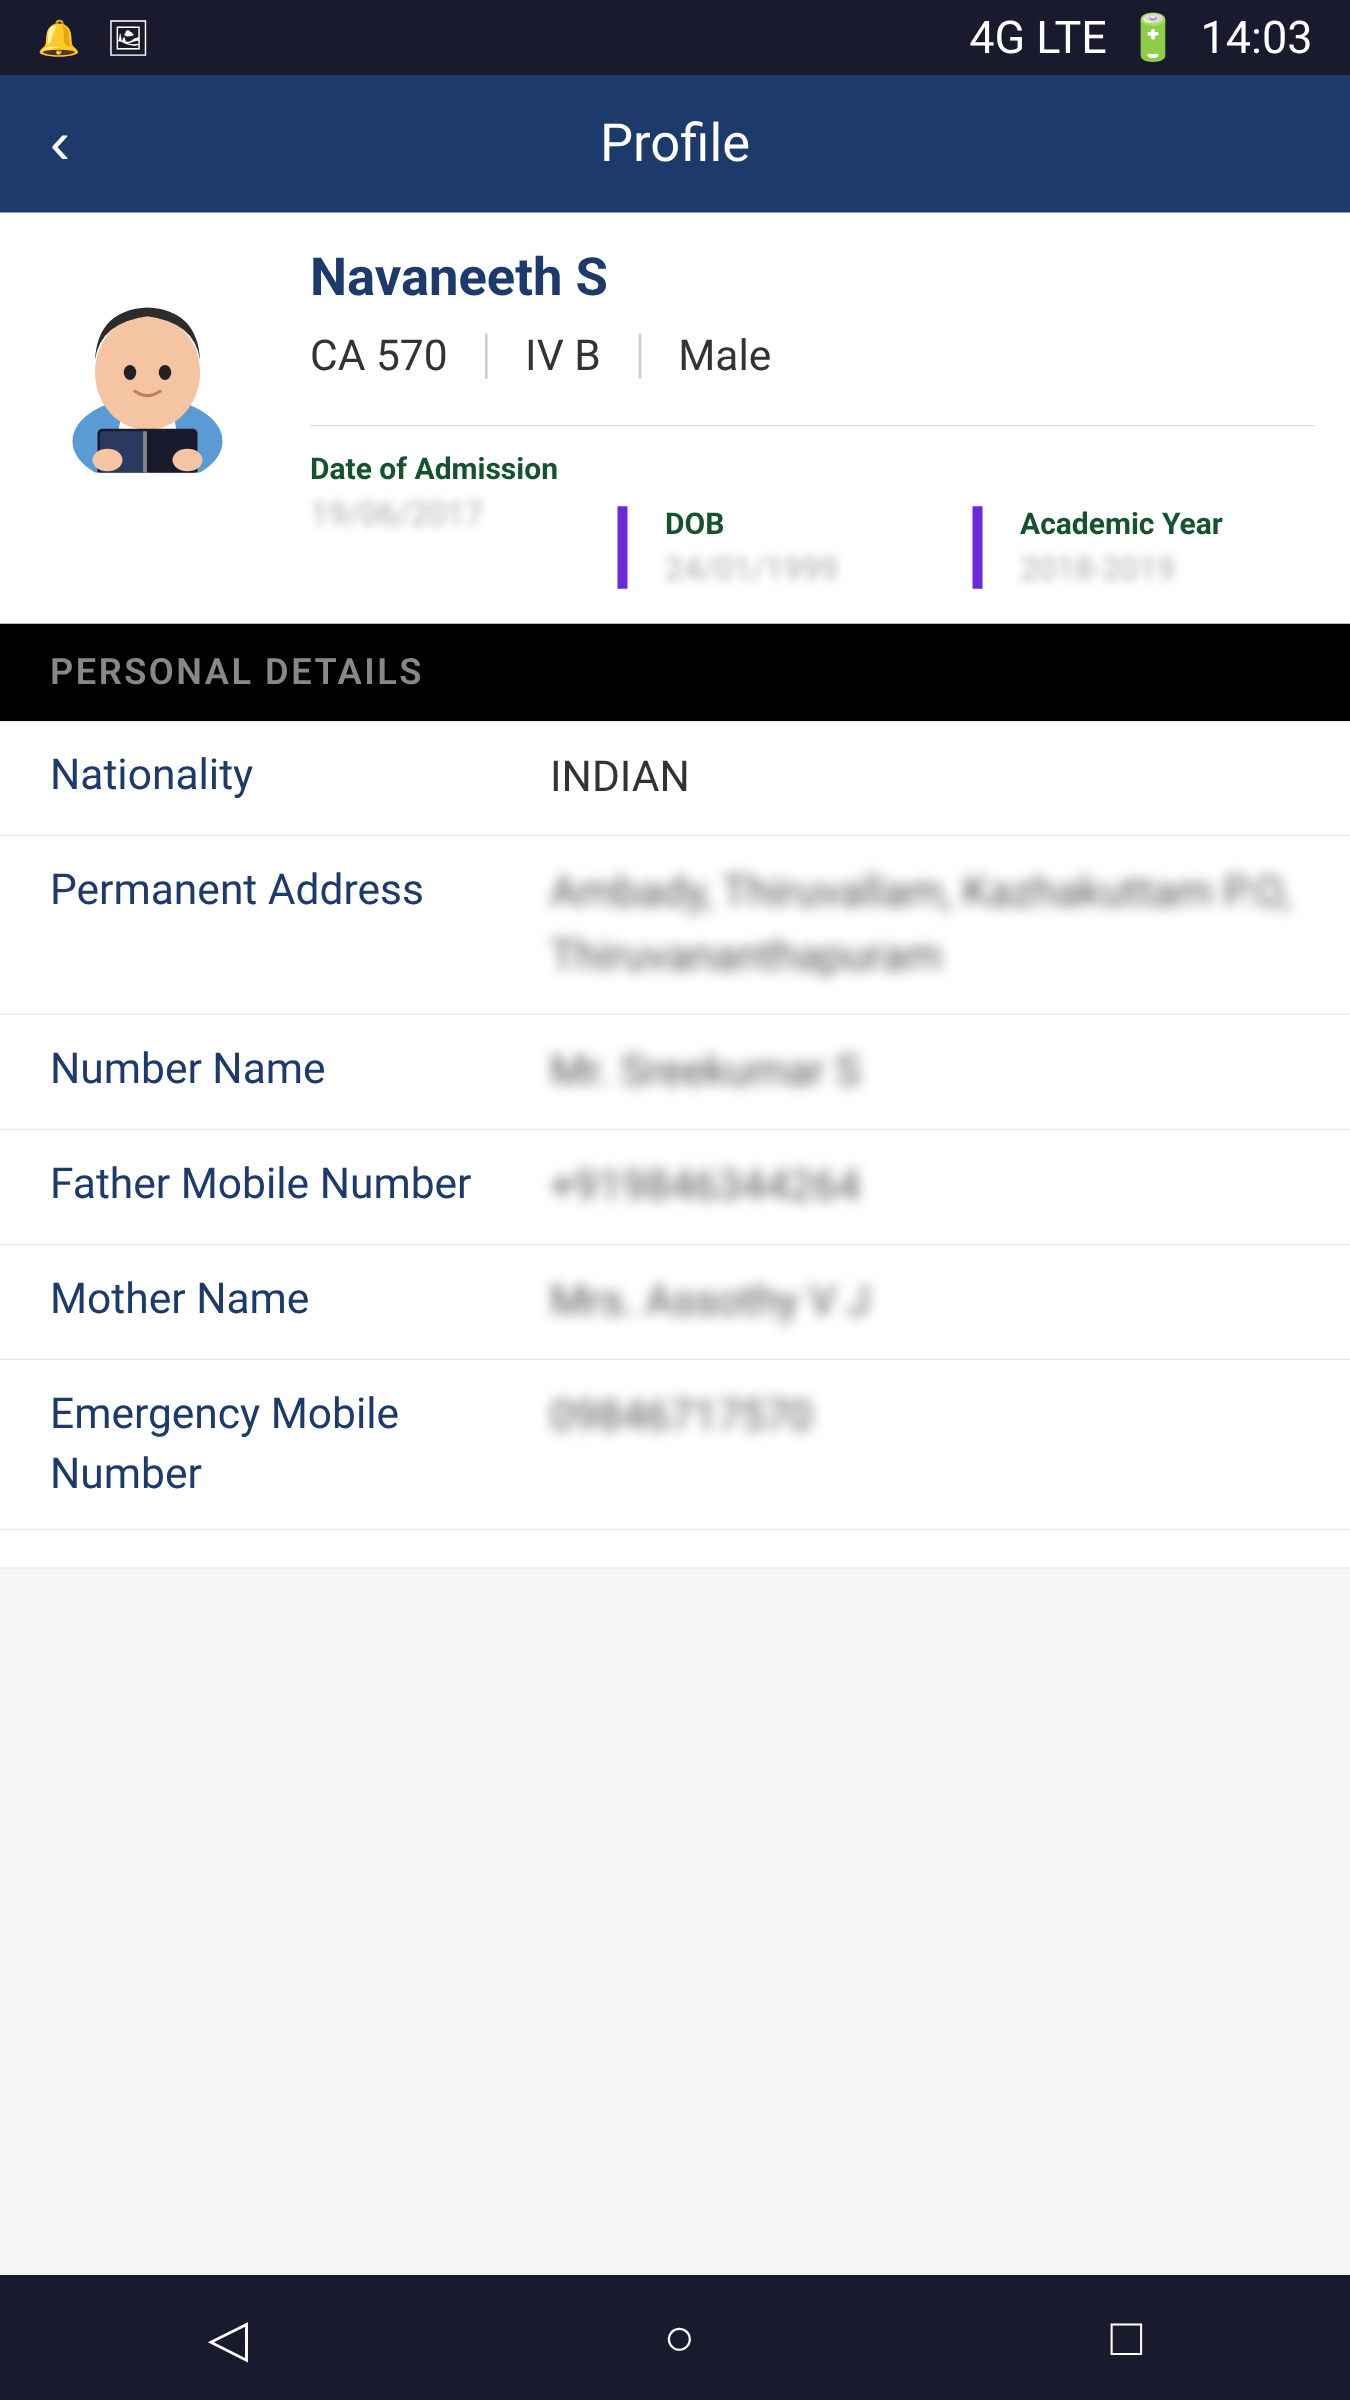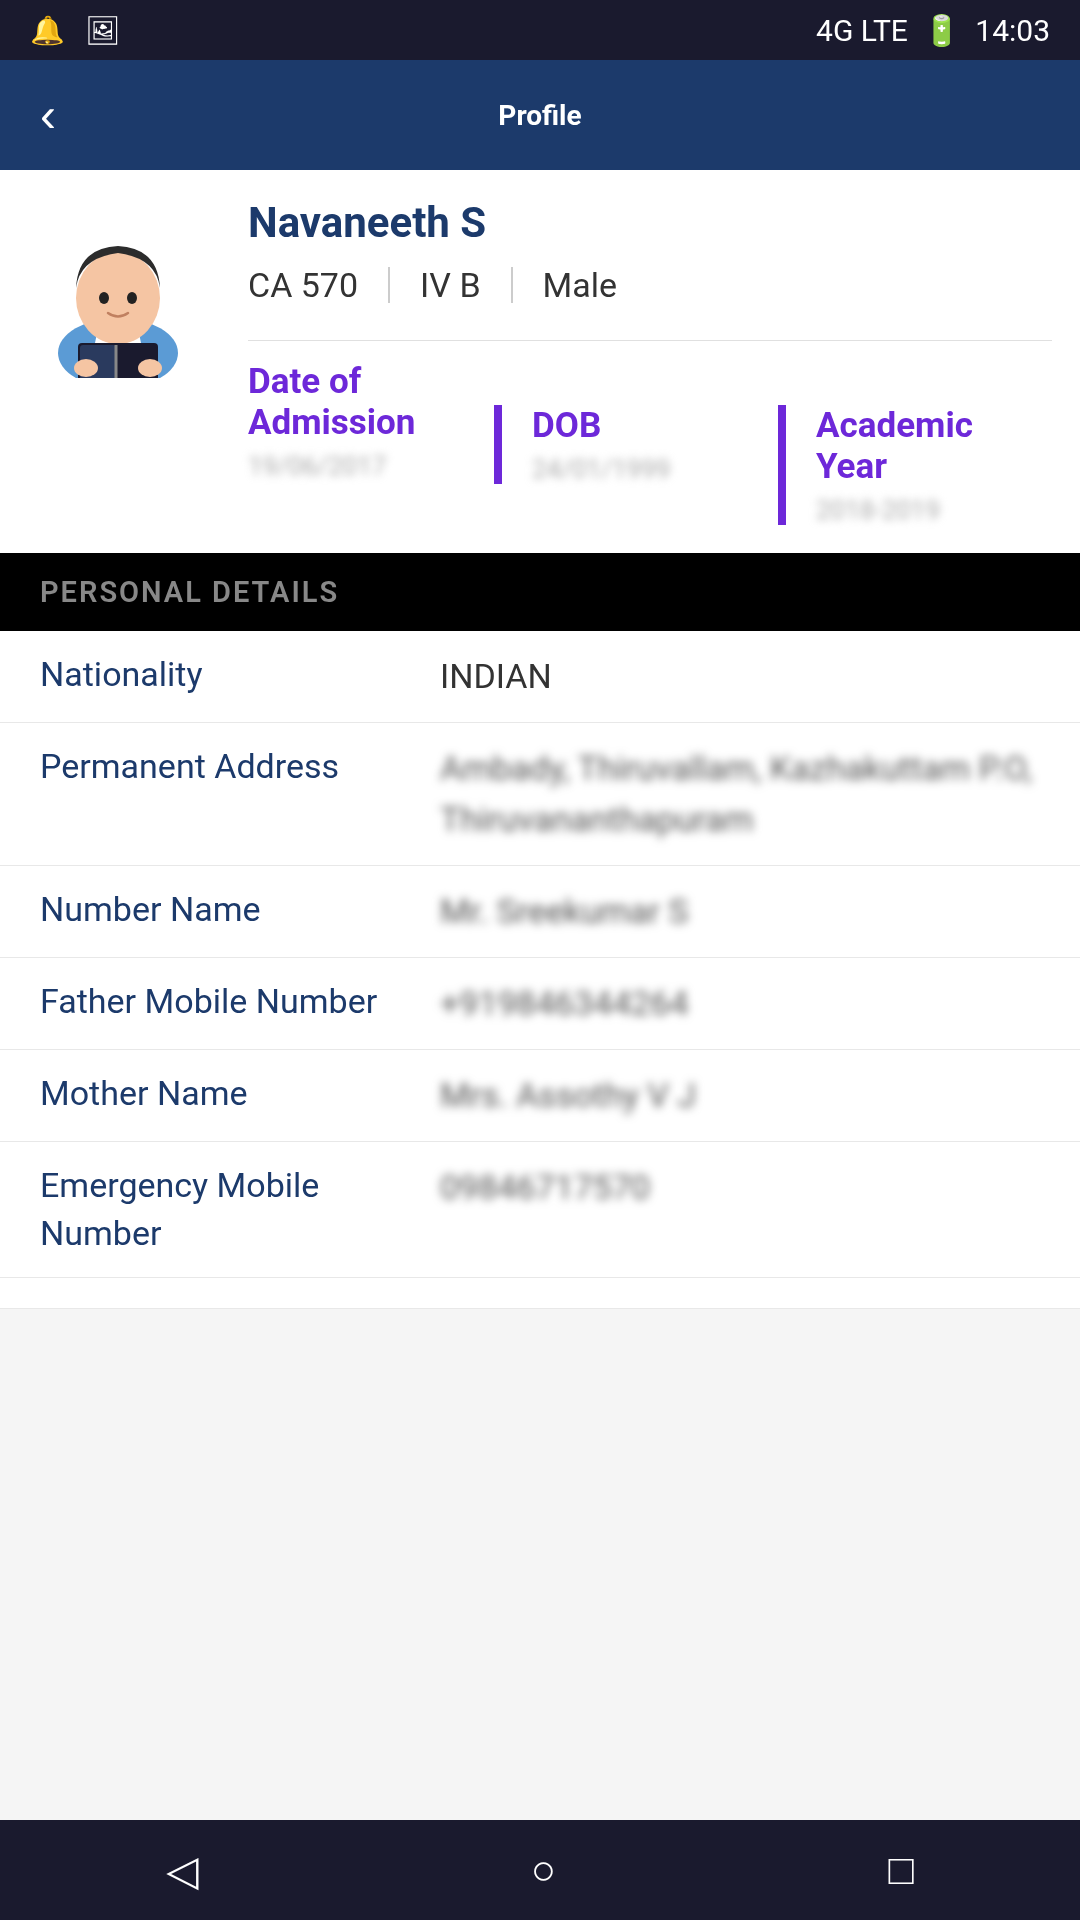--- a/index.html
+++ b/index.html
@@ -18,21 +18,21 @@
       background: #1a1a2e;
       color: white;
       height: 60px;
       display: flex;
       align-items: center;
       justify-content: space-between;
       padding: 0 30px;
       font-size: 28px;
     }
     .status-left { display: flex; gap: 20px; align-items: center; }
-    .status-right { display: flex; gap: 15px; align-items: center; font-size: 30px; }
+    .status-right { display: flex; gap: 15px; align-items: center; font-size: 36px; }
 
     
     .app-bar {
       background: #1c3a6b;
       color: white;
       height: 110px;
       display: flex;
       align-items: center;
       padding: 0 40px;
       position: relative;
@@ -42,22 +42,22 @@
       font-size: 48px;
       cursor: pointer;
       background: none;
       border: none;
       line-height: 1;
     }
     .app-bar-title {
       position: absolute;
       left: 50%;
       transform: translateX(-50%);
-      font-size: 28px;
-      font-weight: 700;
+      font-size: 42px;
+      font-weight: 400;
     }
 
     
     .profile-card {
       background: white;
       padding: 28px;
       display: flex;
       align-items: flex-start;
       gap: 40px;
     }
@@ -102,23 +102,23 @@
       flex-direction: column;
       gap: 8px;
     }
     .stat-item + .stat-item {
       border-left: 8px solid #6d28d9;
       padding-left: 30px;
       margin-left: 10px;
       margin-top: 44px;
     }
     .stat-label {
-      font-size: 35px;
+      font-size: 24px;
       font-weight: bold;
-      color: #6d28d9;
+      color: #14532d;
     }
     .stat-value {
       font-size: 26px;
       color: #aaa;
       filter: blur(4px);
     }
 
     
     .section-header {
       background: #000000;

